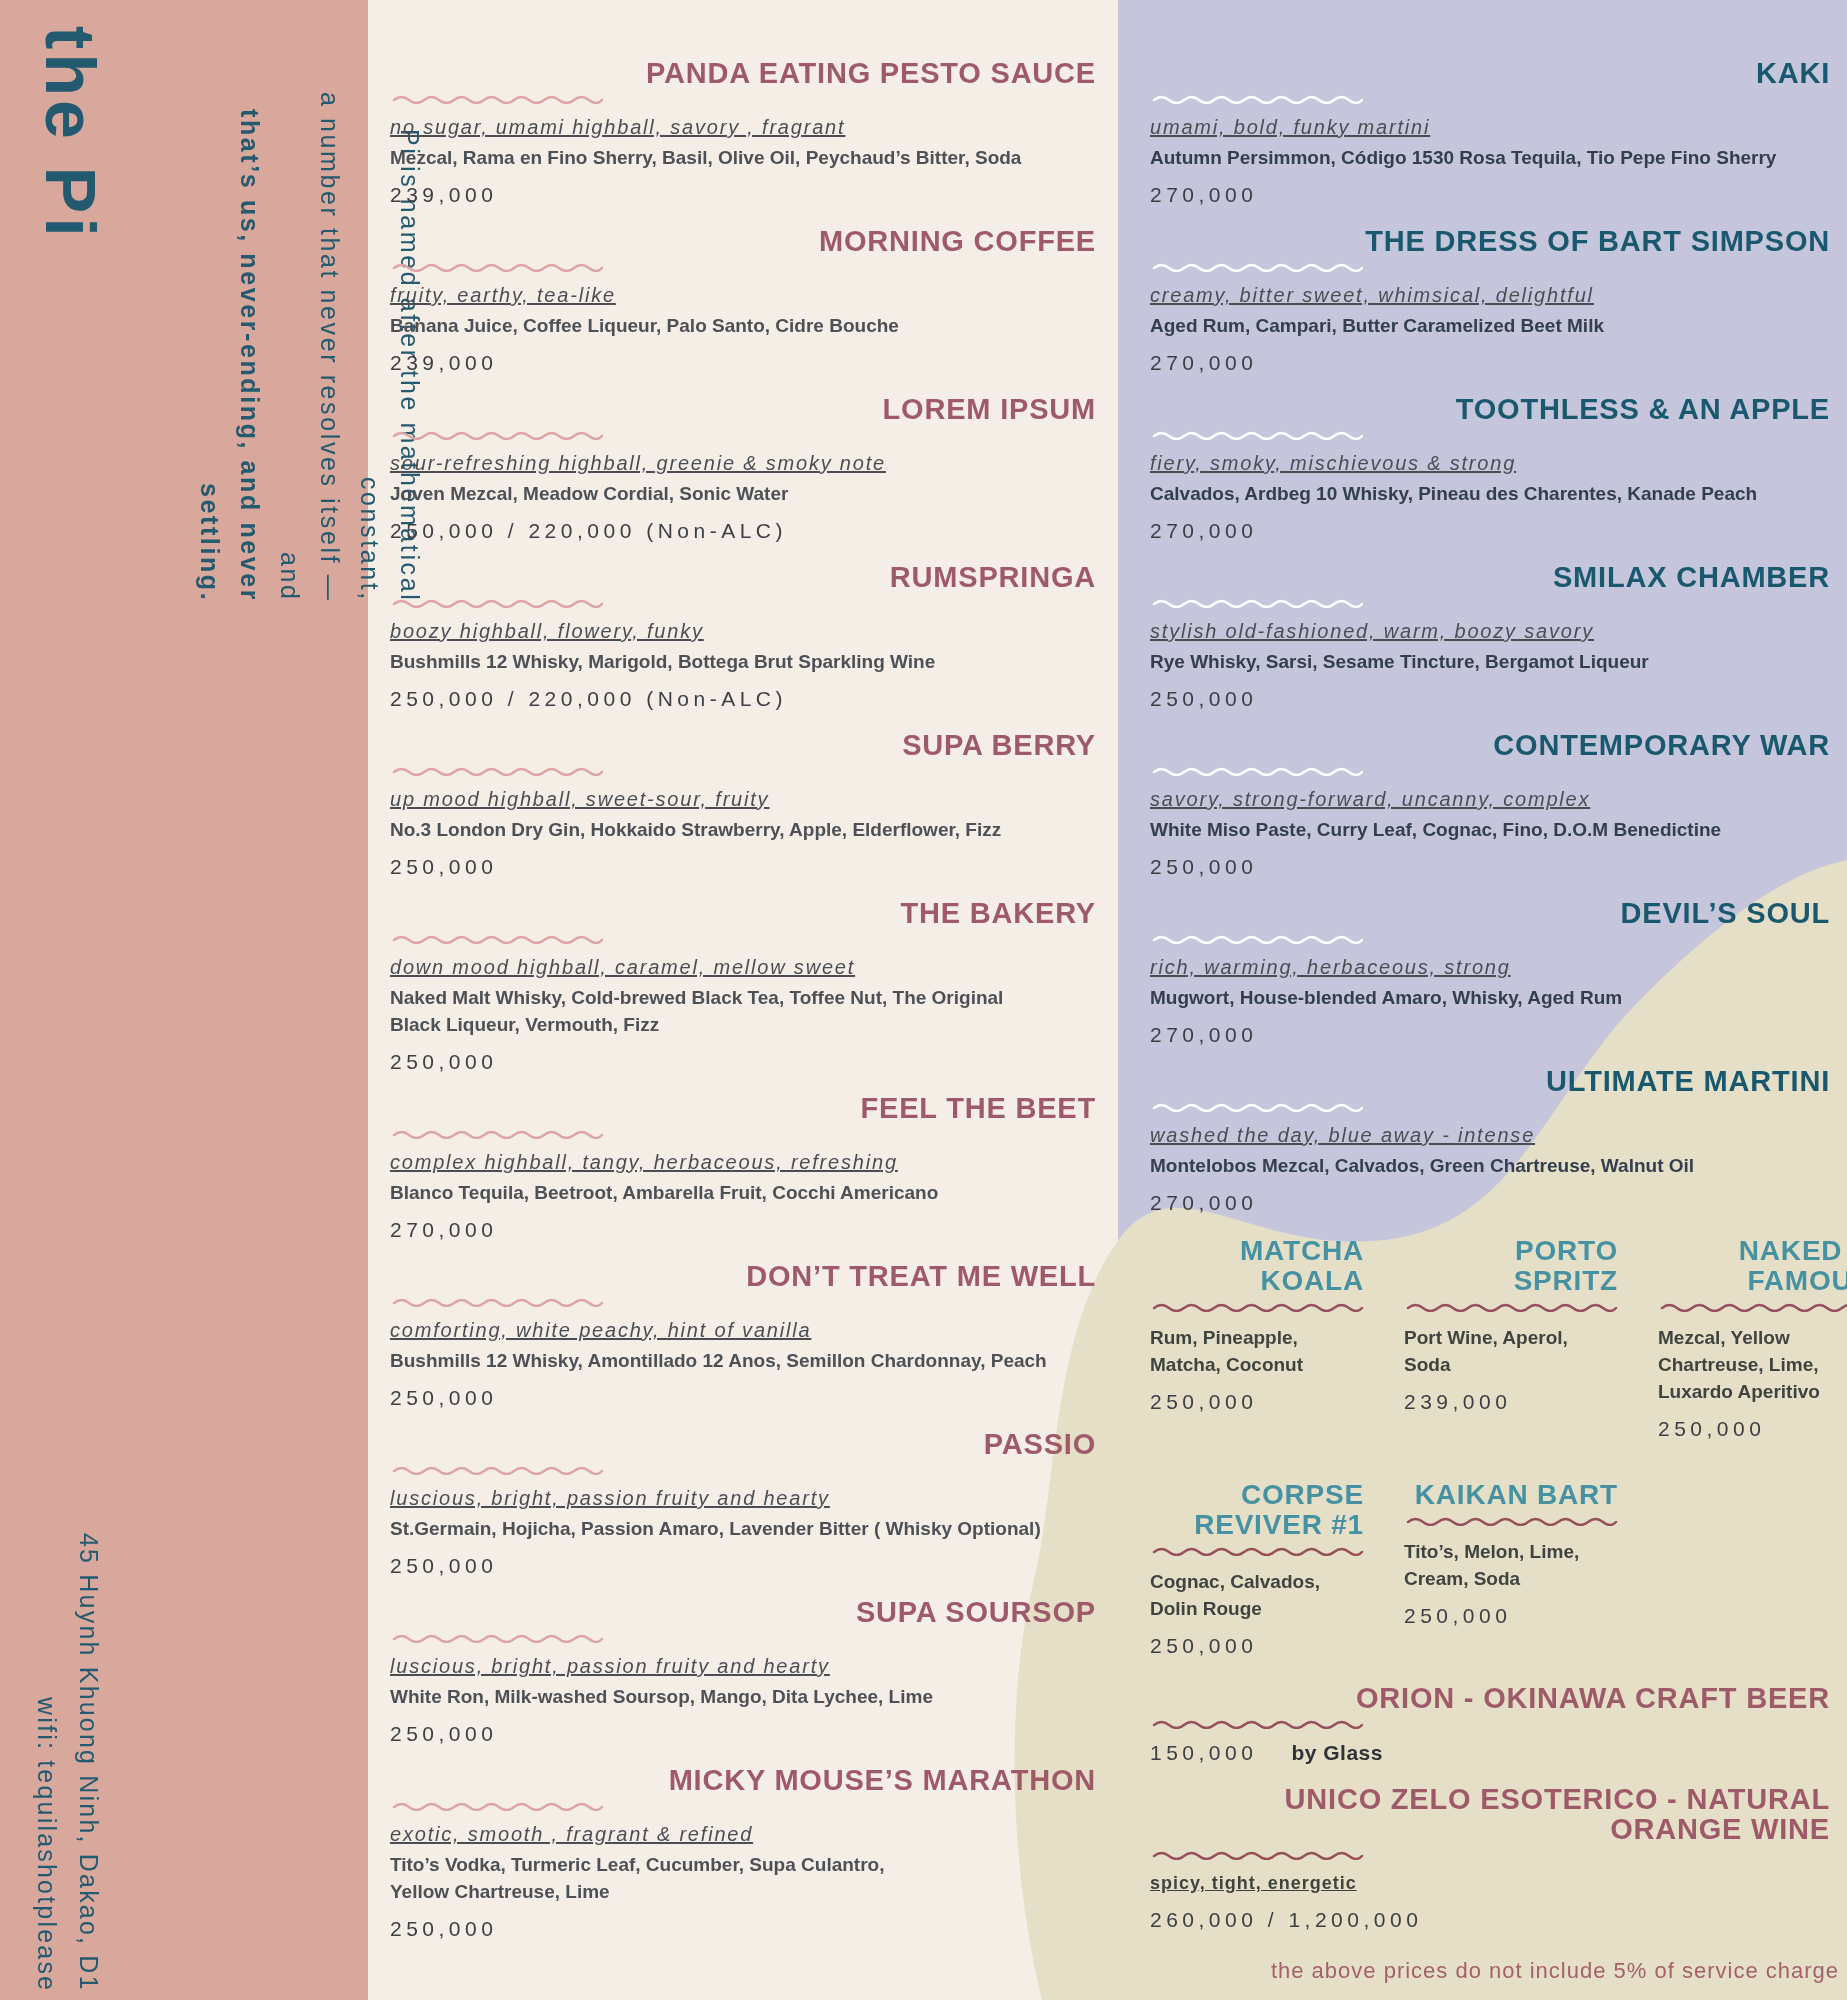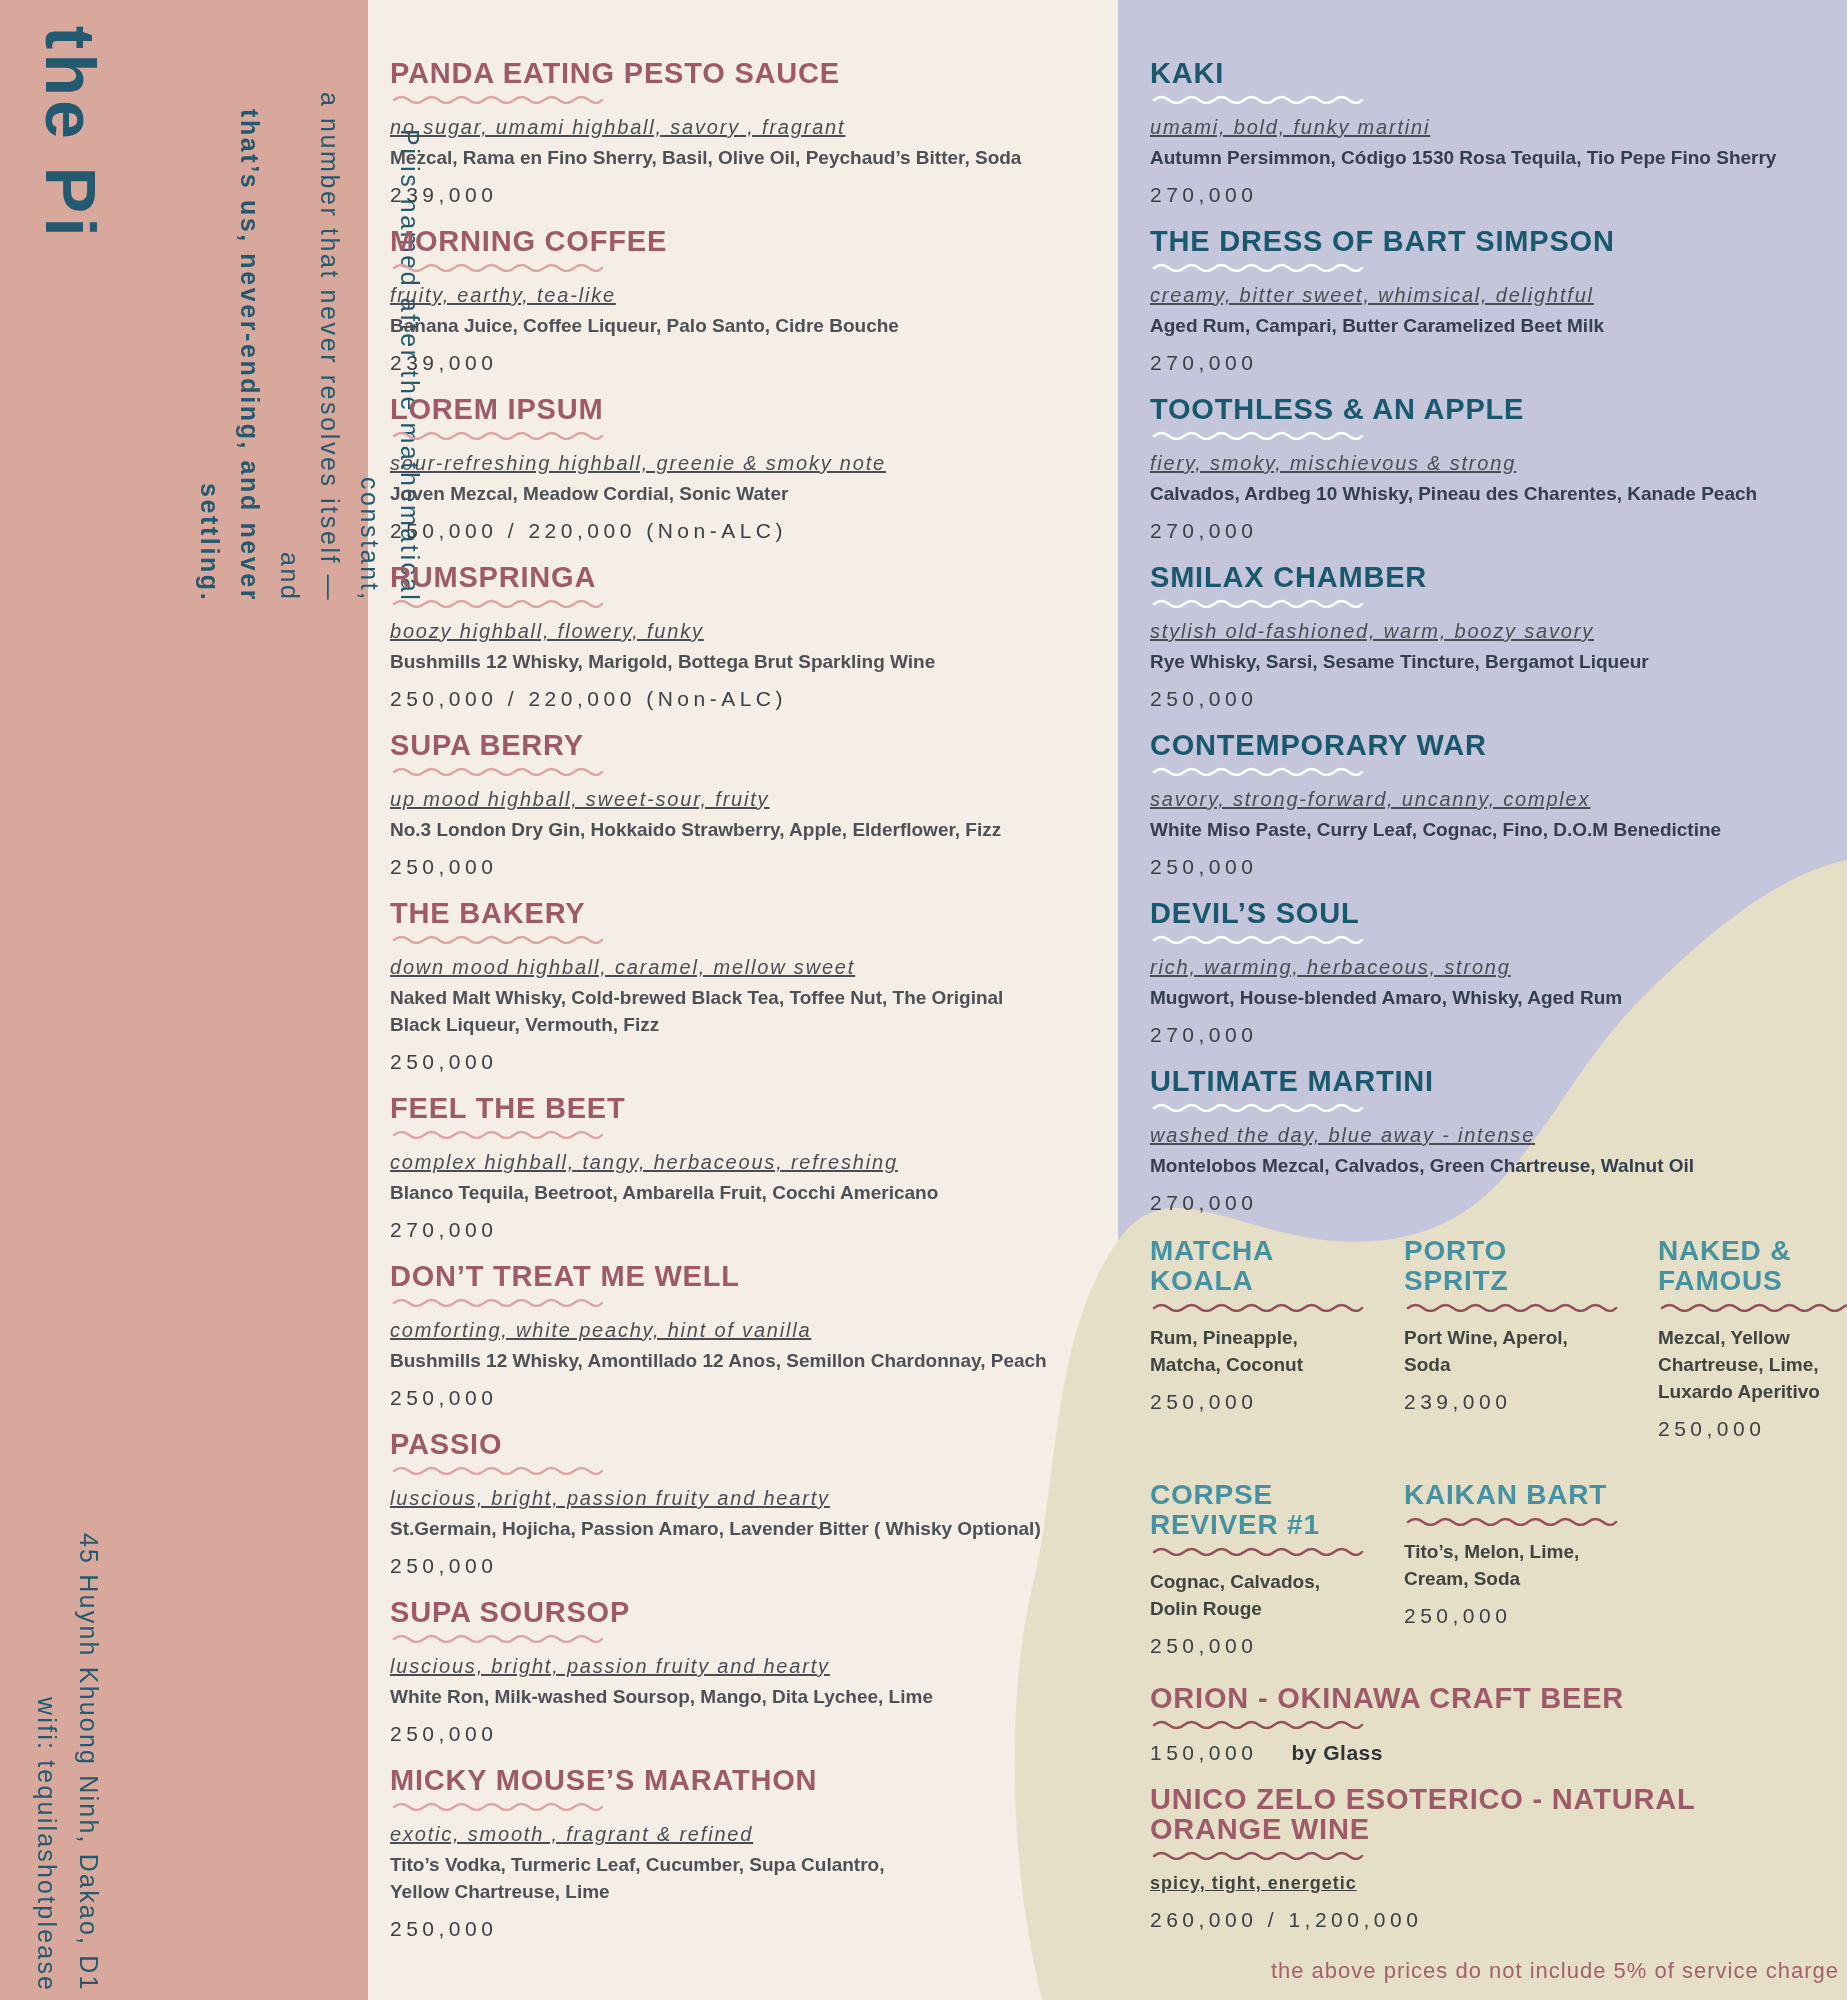--- a/index.html
+++ b/index.html
@@ -35,21 +35,21 @@
   .addr span { display:block; }
 
   
   .col { position:absolute; top:58px; }
   .col-left  { left:390px;  width:706px; }
   .col-right { left:1150px; width:680px; }
 
   .item { margin-bottom:20px; }
   .item .title {
     font-size:29px; line-height:30px; font-weight:700;
-    letter-spacing:0.8px; color:#9e5a68;
+    letter-spacing:0.8px; color:#9e5a68;text-align:right;
   }
   .wave { display:block; margin:4px 0 0 2px; color:#dda6a6; }
   .desc {
     margin-top:10px; font-style:italic;
     font-size:20px; line-height:26px; letter-spacing:1.8px; color:#4a4e53;text-decoration:underline;
   }
   .ing {
     margin-top:4px; font-weight:700;
     font-size:19px; line-height:27px; color:#4d5156; white-space:pre-line;
   }

